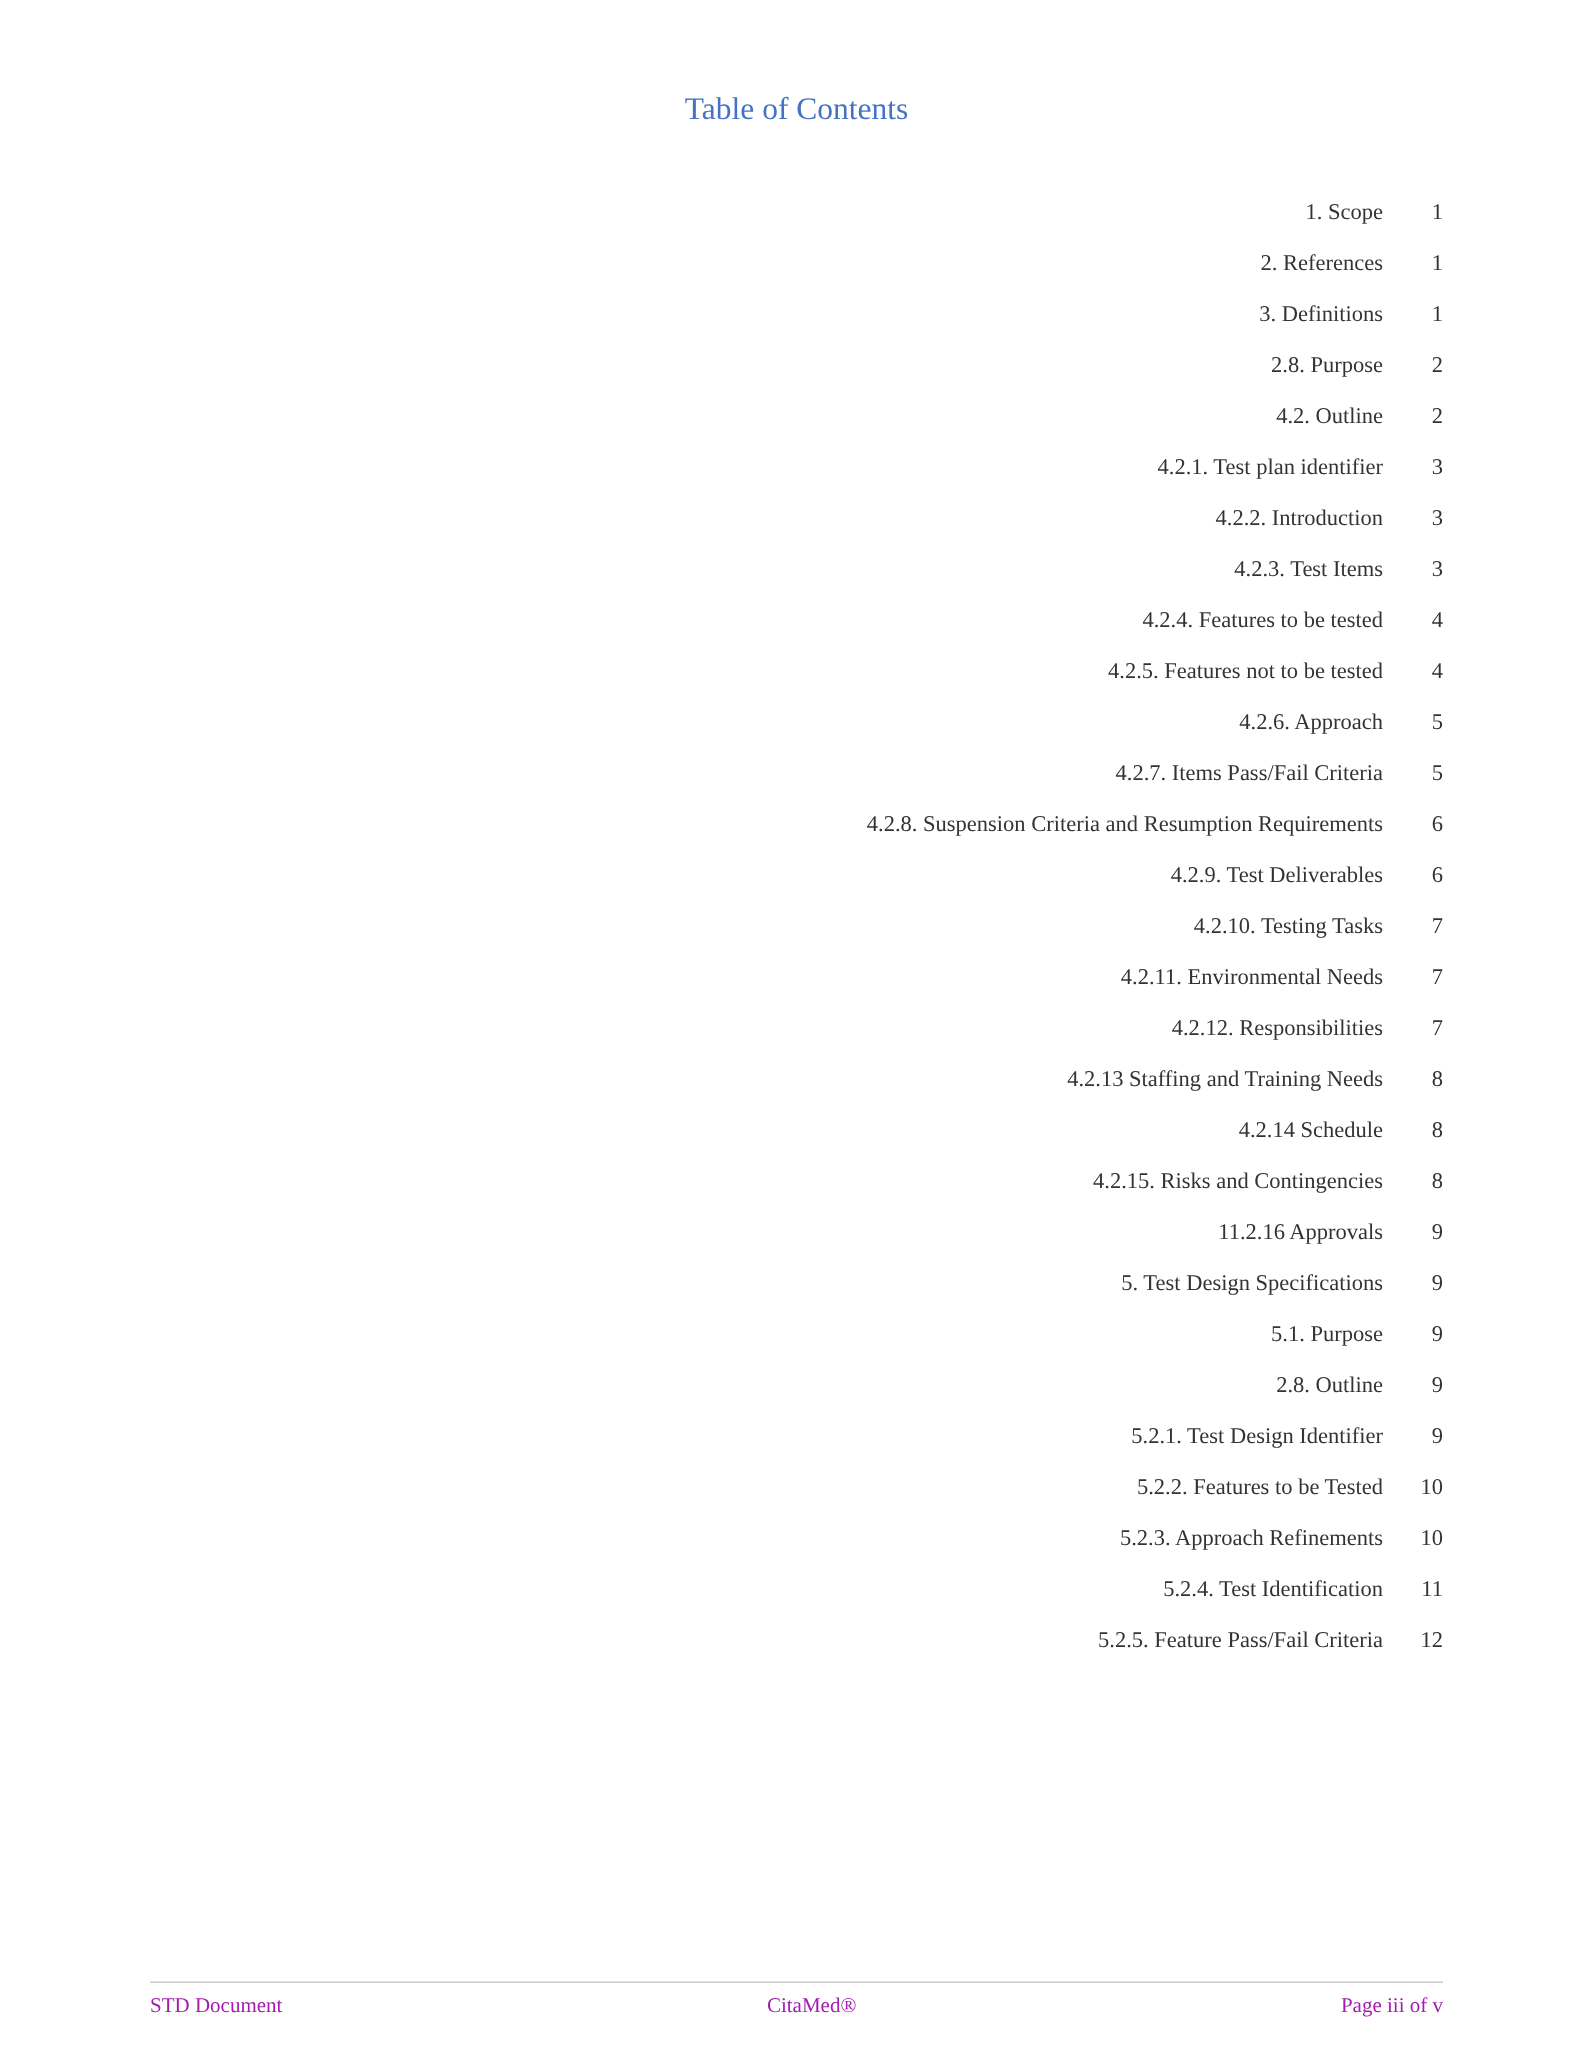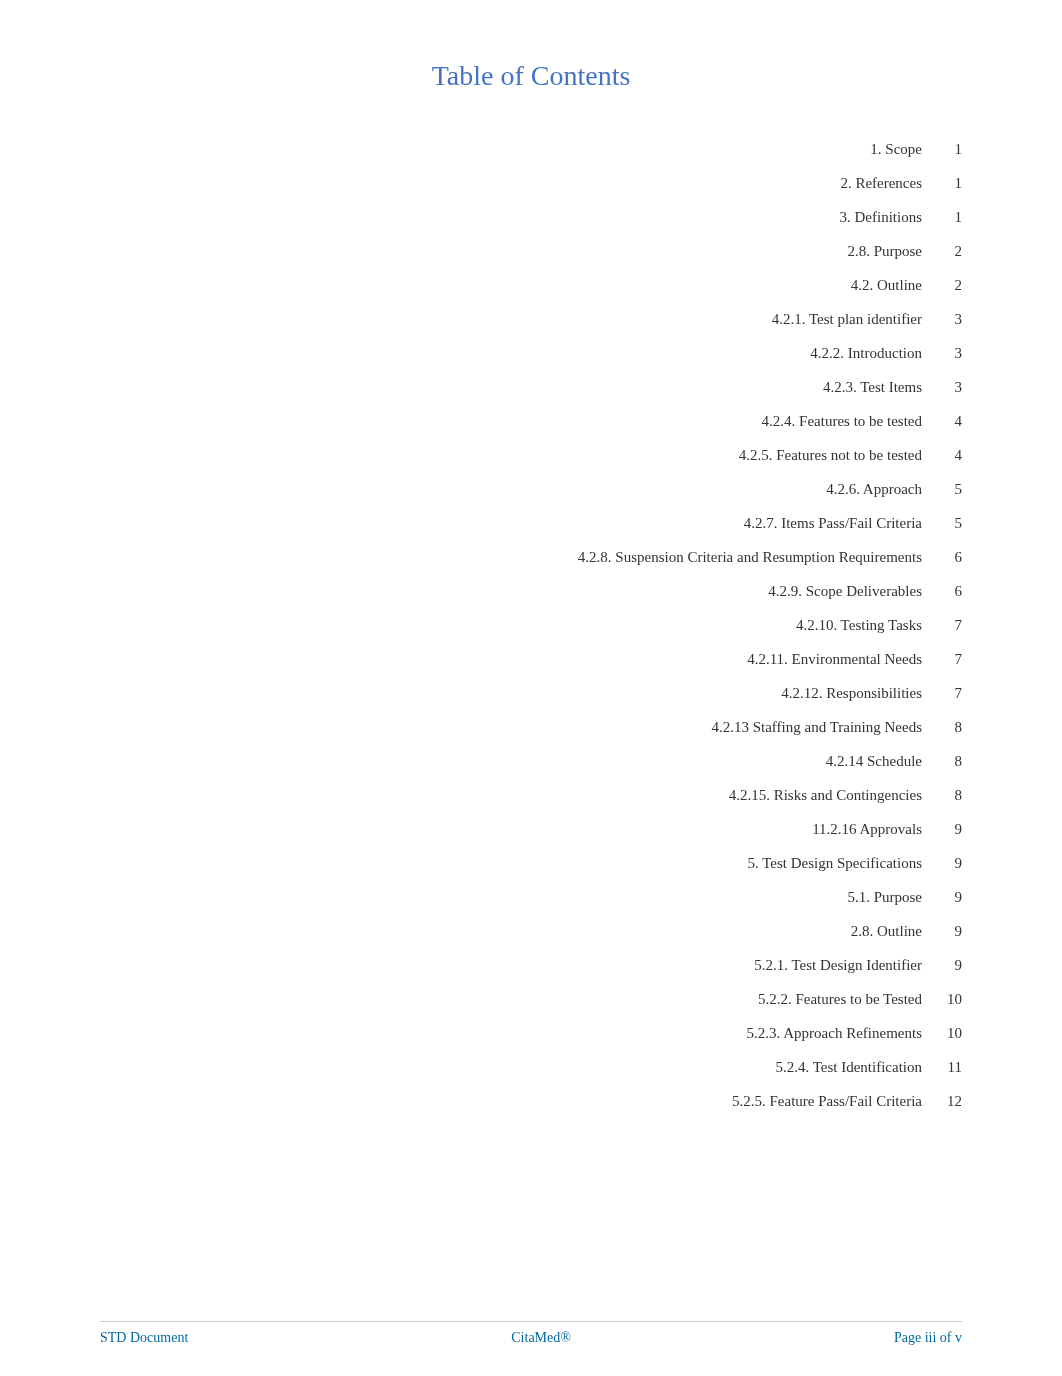--- a/index.html
+++ b/index.html
@@ -18,21 +18,21 @@
     }
 
     .page-container {
       padding: 60px 100px 80px 100px;
       max-width: 1062px;
       margin: 0 auto;
     }
 
     .page-title {
       text-align: center;
-      font-size: 28px;
+      font-size: 21px;
       font-weight: normal;
       color: #4472C4;
       margin-bottom: 40px;
       font-family: Georgia, serif;
     }
 
     .toc-table {
       width: 100%;
       border-collapse: collapse;
     }
@@ -60,21 +60,21 @@
     }
 
     .footer {
       position: absolute;
       bottom: 30px;
       left: 100px;
       right: 100px;
       display: flex;
       justify-content: space-between;
       font-size: 14px;
-      color: #0369a1;
+      color: #a21caf;
       border-top: 1px solid #cccccc;
       padding-top: 8px;
     }
   </style>
 </head>
 <body>
 
 <div class="page-container">
   <h1 class="page-title">Table of Contents</h1>
 
@@ -126,21 +126,21 @@
         </tr>
         <tr>
           <td class="entry-label indented-1">4.2.7. Items Pass/Fail Criteria</td>
           <td class="entry-page">5</td>
         </tr>
         <tr>
           <td class="entry-label indented-1">4.2.8. Suspension Criteria and Resumption Requirements</td>
           <td class="entry-page">6</td>
         </tr>
         <tr>
-          <td class="entry-label indented-1">4.2.9. Scope Deliverables</td>
+          <td class="entry-label indented-1">4.2.9. Test Deliverables</td>
           <td class="entry-page">6</td>
         </tr>
         <tr>
           <td class="entry-label indented-1">4.2.10. Testing Tasks</td>
           <td class="entry-page">7</td>
         </tr>
         <tr>
           <td class="entry-label indented-1">4.2.11. Environmental Needs</td>
           <td class="entry-page">7</td>
         </tr>

